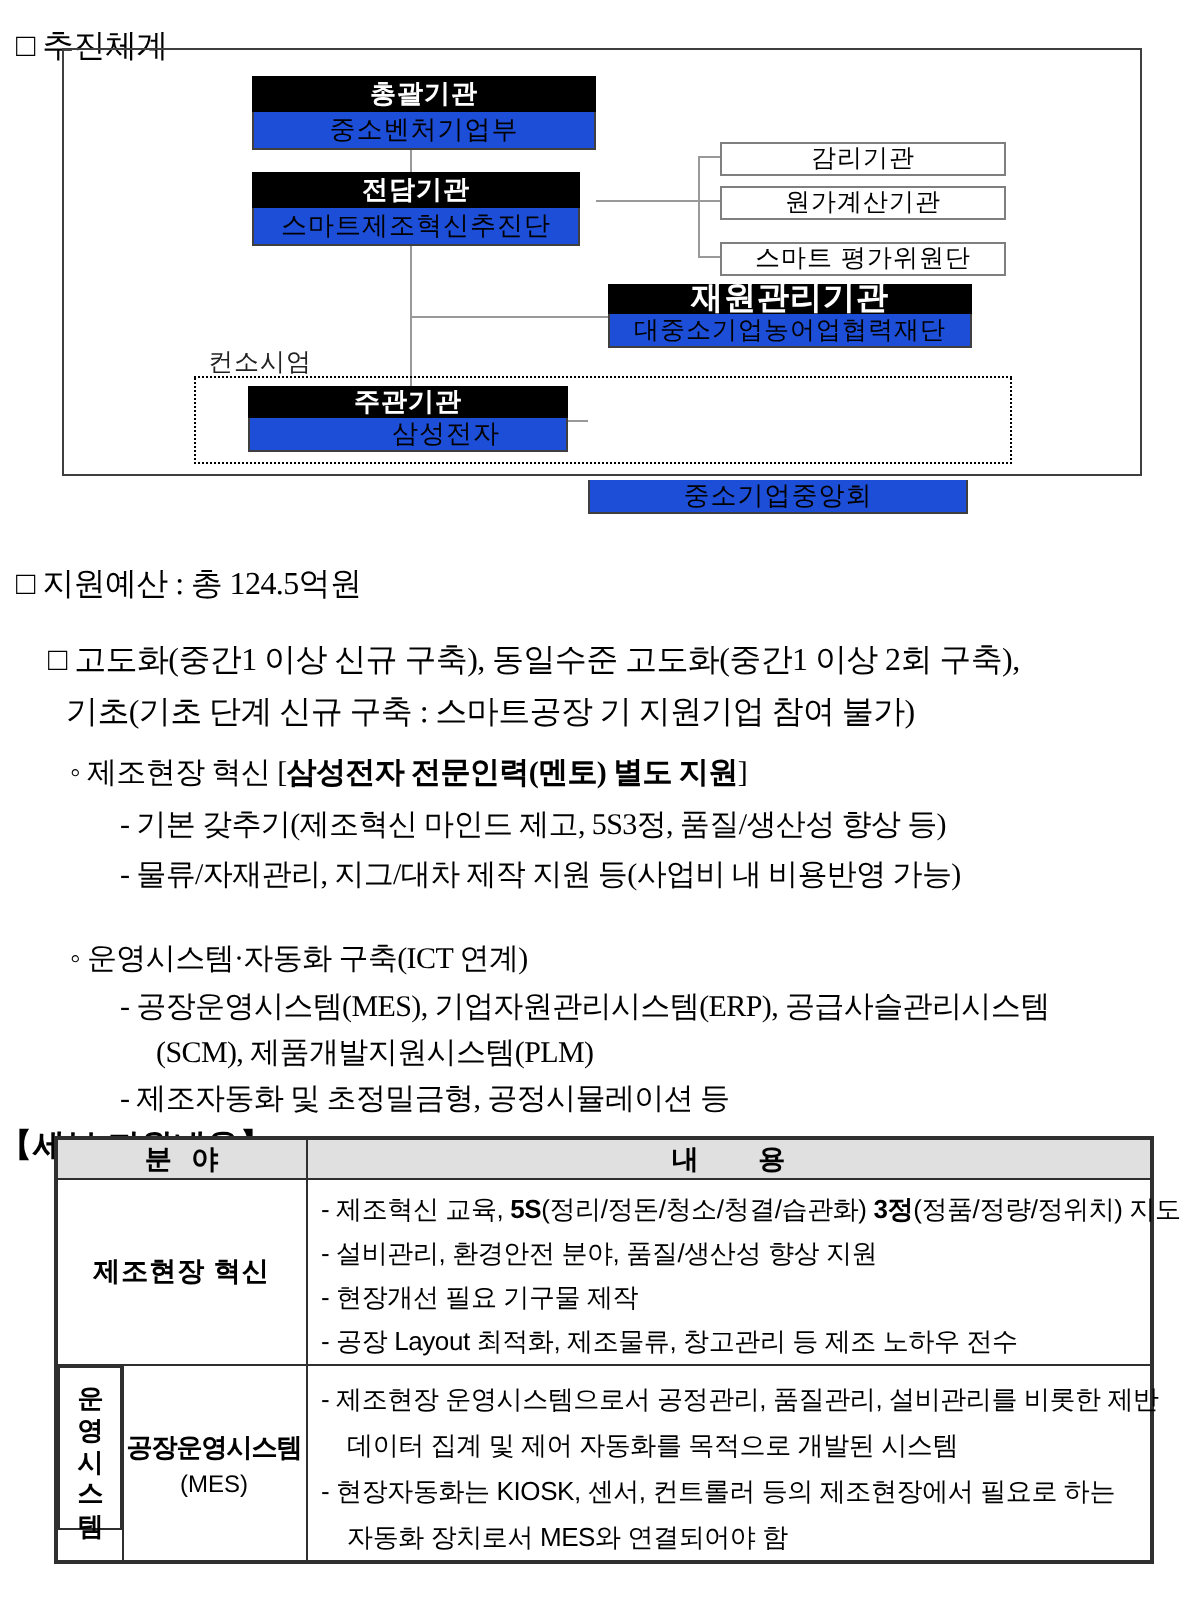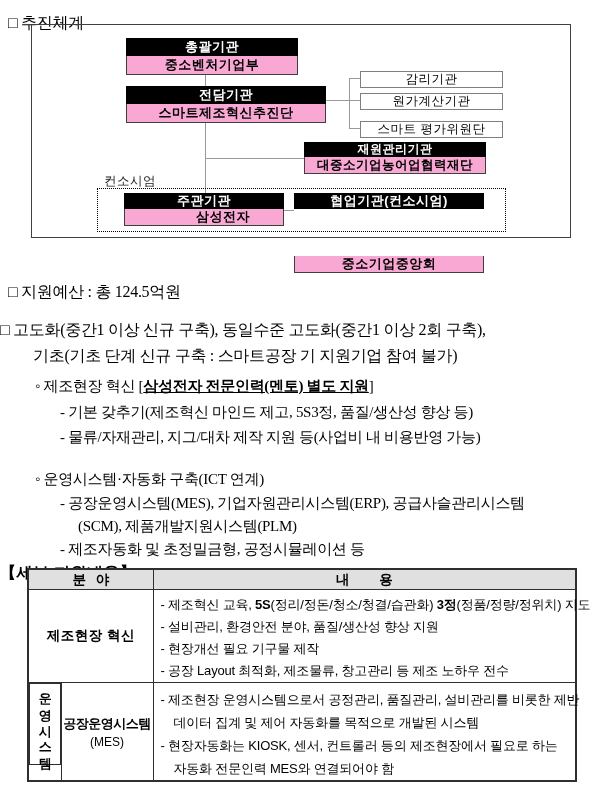--- a/index.html
+++ b/index.html
@@ -1,30 +1,30 @@
 <!DOCTYPE html>
 <html><head>
 <meta charset="utf-8">
 <style>
   html,body{margin:0;padding:0;background:#fff;}
   .page{position:relative;width:601px;height:807px;background:#fff;color:#000;
         font-family:"Liberation Serif",serif;overflow:hidden;}
   .body-line{position:absolute;font-size:16px;white-space:nowrap;letter-spacing:-0.3px;}
   .small-line{font-size:15px;}
-  .u{text-decoration:underline;}
+  .u{}
   .b{font-weight:bold;}
 
   
   .diagram{position:absolute;left:31px;top:24px;width:538px;height:212px;
            border:1.5px solid #3f3f3f;font-family:"Liberation Sans",sans-serif;}
   .orgbox{position:absolute;}
   .orgbox .hd{background:#000;color:#fff;font-weight:bold;font-size:13px;
               display:flex;align-items:center;justify-content:center;letter-spacing:0.5px;}
-  .orgbox .bd{background:#f9a8d4;border:1px solid #3f3f3f;border-top:none;font-size:13px;
-              display:flex;align-items:center;justify-content:center;letter-spacing:0.5px;font-weight:bold;}
+  .orgbox .bd{background:#1d4ed8;border:1px solid #3f3f3f;border-top:none;font-size:13px;
+              display:flex;align-items:center;justify-content:center;letter-spacing:0.5px;}
   .sidebox{position:absolute;left:328px;width:141px;height:15px;border:1px solid #7f7f7f;
            background:#fff;font-size:12.5px;text-align:center;line-height:14px;letter-spacing:0.5px;}
   .vline,.hline{position:absolute;background:#999;}
   .consortium-box{position:absolute;left:65px;top:163px;width:407px;height:42px;
                   border:1.5px dotted #000;}
   .consortium-label{position:absolute;left:72px;top:148px;font-size:12.5px;color:#222;
                     letter-spacing:0.5px;}
 
   
   .caption{position:absolute;left:0;top:563px;width:601px;text-align:left;
@@ -69,51 +69,50 @@
     <div class="hline" style="left:317px;top:53px;width:11px;height:1px;"></div>
     <div class="hline" style="left:317px;top:103px;width:11px;height:1px;"></div>
     <div class="hline" style="left:173px;top:133px;width:99px;height:1px;"></div>
     <div class="hline" style="left:252px;top:185px;width:10px;height:1px;"></div>
 
     <div class="orgbox" style="left:94px;top:13px;width:172px;">
       <div class="hd" style="height:18px;">총괄기관</div>
       <div class="bd" style="height:18px;">중소벤처기업부</div>
     </div>
 
-    <div class="orgbox" style="left:94px;top:61px;width:200px;">
+    <div class="orgbox" style="left:94px;top:61px;width:164px;">
       <div class="hd" style="height:18px;">전담기관</div>
       <div class="bd" style="height:18px;">스마트제조혁신추진단</div>
     </div>
 
     <div class="sidebox" style="top:46px;">감리기관</div>
     <div class="sidebox" style="top:96px;">스마트 평가위원단</div>
     <div class="sidebox" style="top:68px;">원가계산기관</div>
 
     <div class="orgbox" style="left:272px;top:117px;width:182px;">
-      <div class="hd" style="height:15px;font-size:12px;">재원관리기관</div>
+      <div class="hd" style="height:15px;font-size:16px;">재원관리기관</div>
       <div class="bd" style="height:16px;font-size:12.5px;">대중소기업농어업협력재단</div>
     </div>
 
     <div class="consortium-label">컨소시엄</div>
     <div class="consortium-box"></div>
 
     <div class="orgbox" style="left:92px;top:168px;width:160px;">
       <div class="hd" style="height:16px;">주관기관</div>
       <div class="bd" style="height:16px;padding-left:38px;">삼성전자</div>
     </div>
 
     <div class="orgbox" style="left:262px;top:168px;width:190px;">
-      <div class="hd" style="height:16px;">협업기관(컨소시엄)</div>
       <div class="bd" style="height:16px;margin-top:47px;">중소기업중앙회</div>
     </div>
   </div>
 
   <div class="body-line" style="left:8px;top:282px;">□ 지원예산 : 총 124.5억원</div>
 
-  <div class="body-line" style="left:0;top:320px;text-align:right;">□ 고도화(중간1 이상 신규 구축), 동일수준 고도화(중간1 이상 2회 구축),</div>
+  <div class="body-line" style="left:24px;top:320px;text-align:right;">□ 고도화(중간1 이상 신규 구축), 동일수준 고도화(중간1 이상 2회 구축),</div>
   <div class="body-line" style="left:33px;top:346px;">기초(기초 단계 신규 구축 : 스마트공장 기 지원기업 참여 불가)</div>
 
   <div class="body-line small-line" style="left:35px;top:377px;"><span>◦ 제조현장 혁신 </span><span class="u"><span>[</span><span class="b">삼성전자 전문인력(멘토) 별도 지원</span><span>]</span></span></div>
 
   <div class="body-line small-line" style="left:60px;top:403px;">- 기본 갖추기(제조혁신 마인드 제고, 5S3정, 품질/생산성 향상 등)</div>
   <div class="body-line small-line" style="left:60px;top:428px;">- 물류/자재관리, 지그/대차 제작 지원 등(사업비 내 비용반영 가능)</div>
 
   <div class="body-line small-line" style="left:35px;top:470px;">◦ 운영시스템·자동화 구축(ICT 연계)</div>
   <div class="body-line small-line" style="left:60px;top:494px;">- 공장운영시스템(MES), 기업자원관리시스템(ERP), 공급사슬관리시스템</div>
   <div class="body-line small-line" style="left:78px;top:517px;">(SCM), 제품개발지원시스템(PLM)</div>
@@ -146,19 +145,19 @@
         <div class="vert-inner">운영시스템</div>
       </td>
       <td class="sys-cell">
         <div class="sys-name">공장운영시스템</div>
         <div class="sys-sub">(MES)</div>
       </td>
       <td class="cell-content r2">
         <div class="ln">- 제조현장 운영시스템으로서 공정관리, 품질관리, 설비관리를 비롯한 제반</div>
         <div class="ln wrap-indent">데이터 집계 및 제어 자동화를 목적으로 개발된 시스템</div>
         <div class="ln">- 현장자동화는 KIOSK, 센서, 컨트롤러 등의 제조현장에서 필요로 하는</div>
-        <div class="ln wrap-indent">자동화 전문인력 MES와 연결되어야 함</div>
+        <div class="ln wrap-indent">자동화 장치로서 MES와 연결되어야 함</div>
       </td>
     </tr>
   </tbody>
     </table>
 
 </div>
 
 </body></html>

